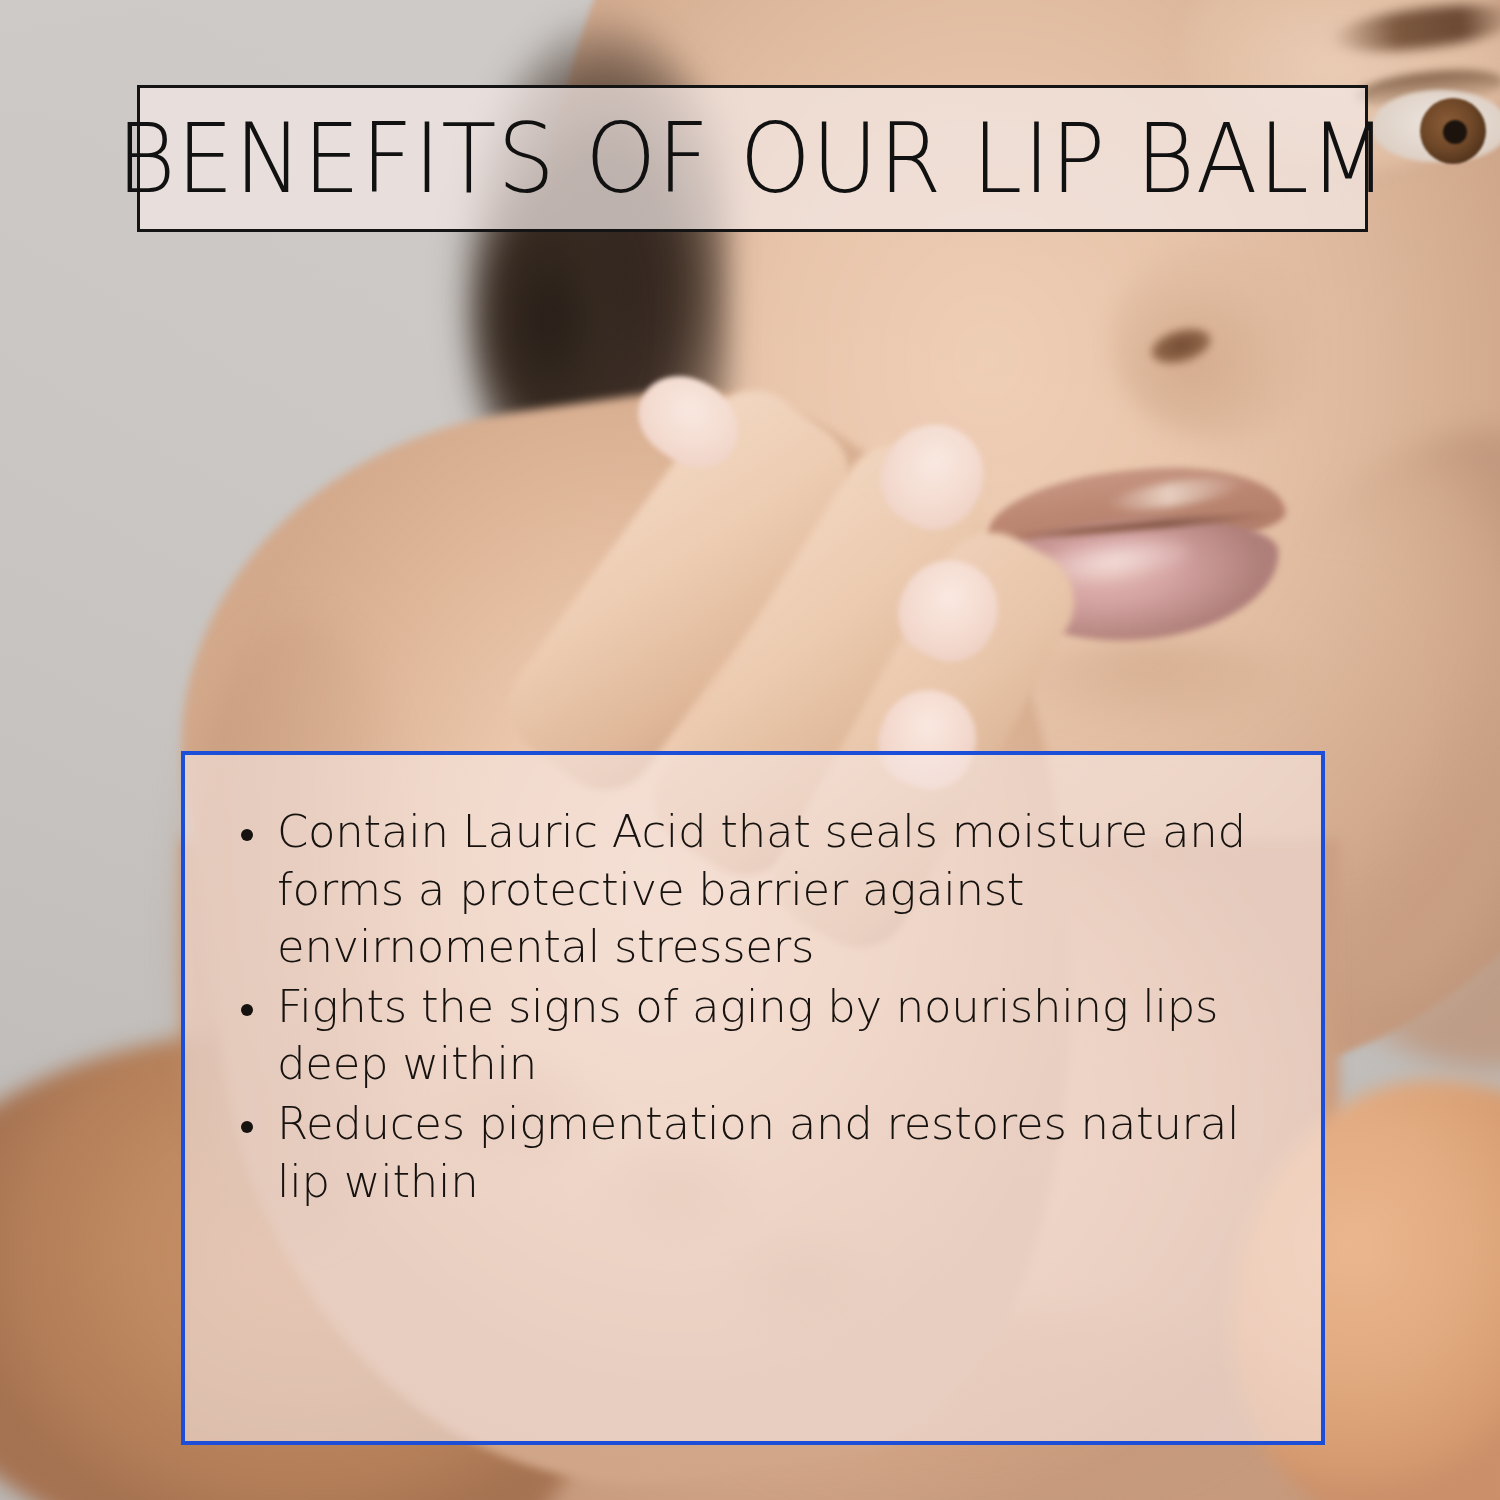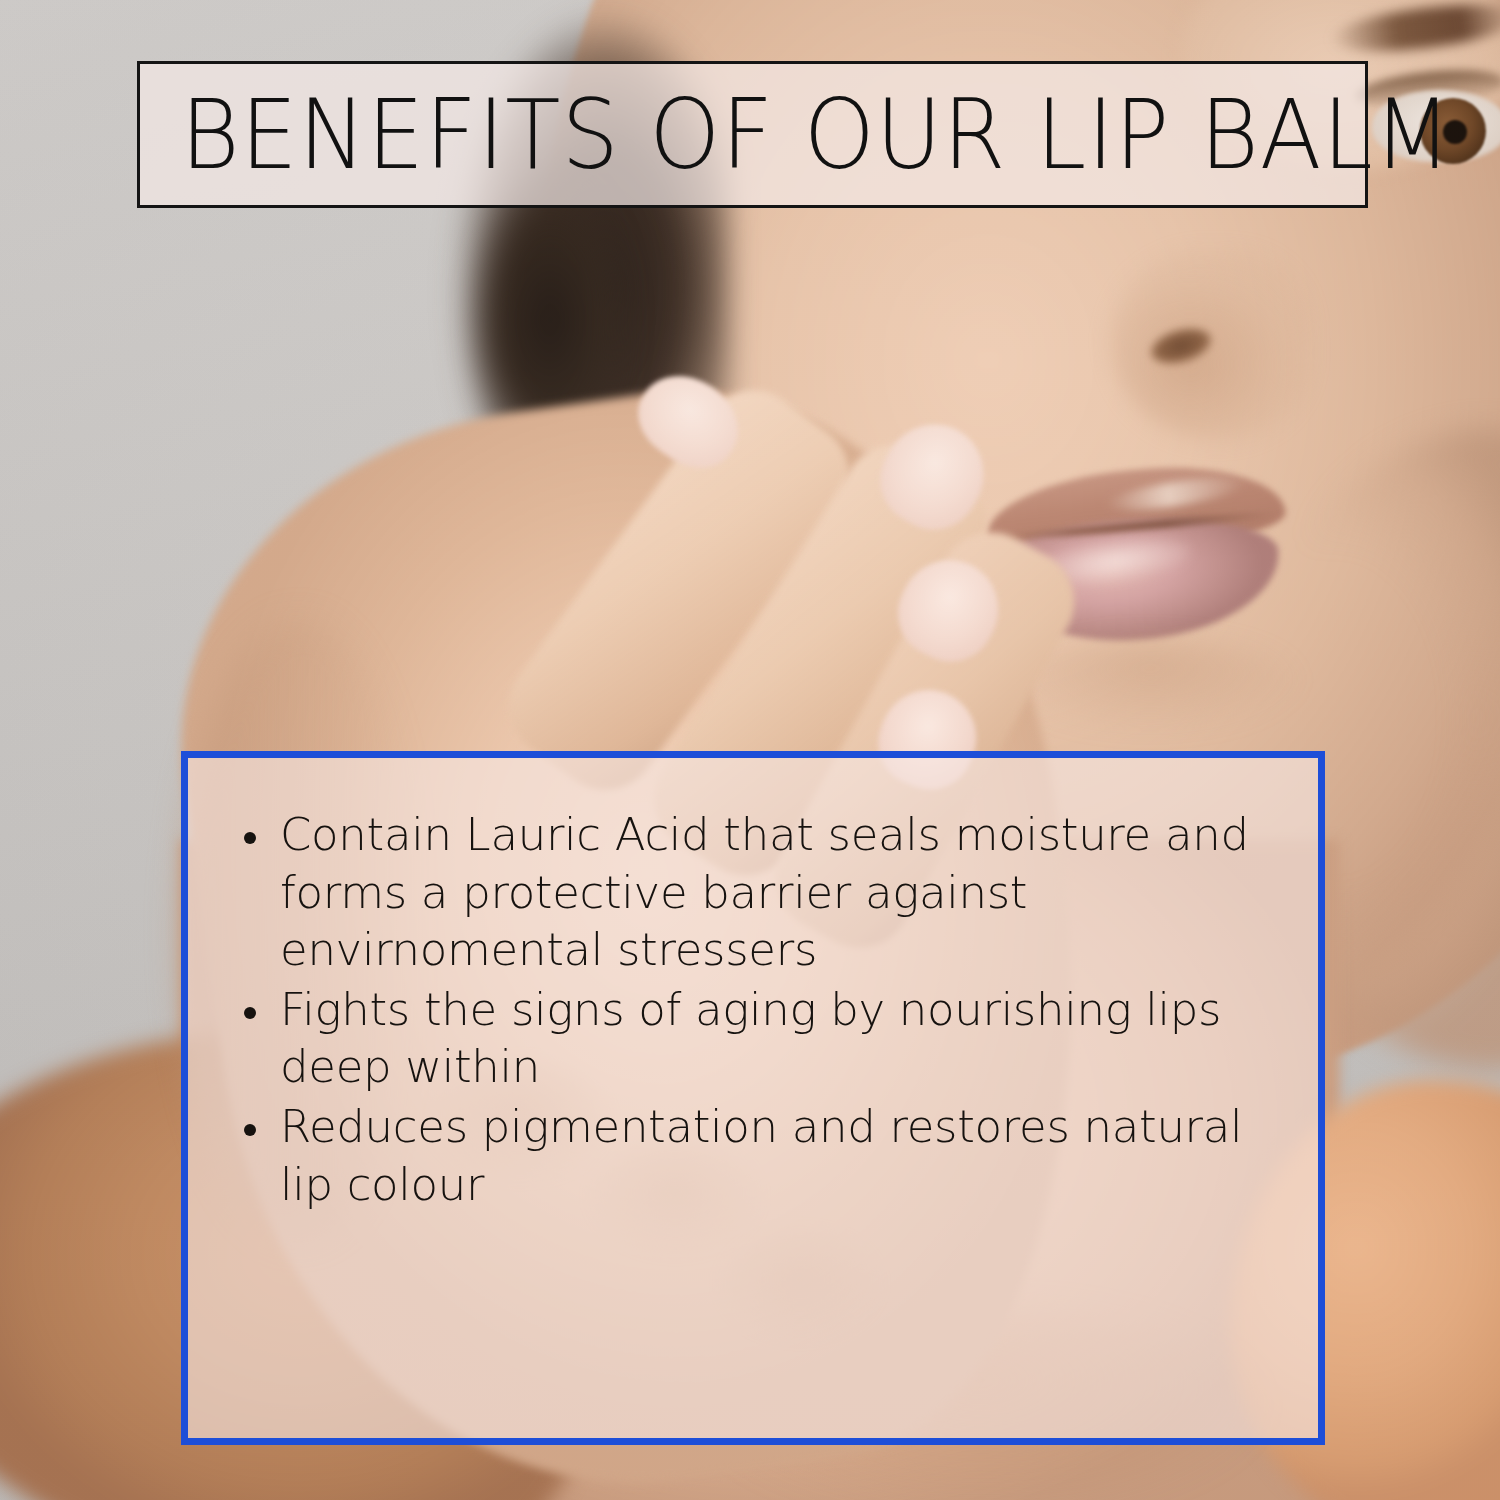--- a/index.html
+++ b/index.html
@@ -305,46 +305,47 @@
   .grade {
     position: absolute;
     inset: 0;
     background: radial-gradient(ellipse 1100px 900px at 58% 46%, rgba(255,240,228,0.07) 0%, rgba(120,100,90,0.06) 100%);
     pointer-events: none;
   }
 
   
   .title-box {
     position: absolute;
-    left: 137px; top: 61px;
+    left: 137px; top: 85px;
     width: 1231px; height: 147px;
     box-sizing: border-box;
     border: 3px solid #141414;
     background: rgba(243, 231, 228, 0.72);
     display: flex;
     align-items: center;
+    justify-content: center;
   }
   .title-text {
     font-size: 96px;
     letter-spacing: 1px;
     font-weight: 300;
     color: #111111;
     font-family: "DejaVu Sans", sans-serif;
     font-stretch: condensed;
     white-space: nowrap;
     line-height: 1;
     transform: scaleX(0.94);
   }
 
   .bullet-box {
     position: absolute;
     left: 181px; top: 751px;
     width: 1144px; height: 694px;
     box-sizing: border-box;
-    border: 7px solid #1d4ed8;
+    border: 4px solid #1d4ed8;
     background: rgba(246, 232, 228, 0.60);
     padding: 48px 34px 0 48px;
   }
   .bullet-list {
     margin: 0;
     padding: 0;
     list-style: none;
   }
   .bullet-item {
     position: relative;
@@ -413,17 +414,17 @@
   </div>
 
   <div class="title-box">
     <div class="title-text">BENEFITS OF OUR LIP BALM</div>
   </div>
 
   <div class="bullet-box">
     <ul class="bullet-list">
       <li class="bullet-item">Contain Lauric Acid that seals moisture and forms a protective barrier against envirnomental stressers</li>
       <li class="bullet-item">Fights the signs of aging by nourishing lips deep within</li>
-      <li class="bullet-item">Reduces pigmentation and restores natural lip colour</li>
+      <li class="bullet-item">Reduces pigmentation and restores natural lip within</li>
     </ul>
   </div>
 
 </div>
 
 </body></html>

